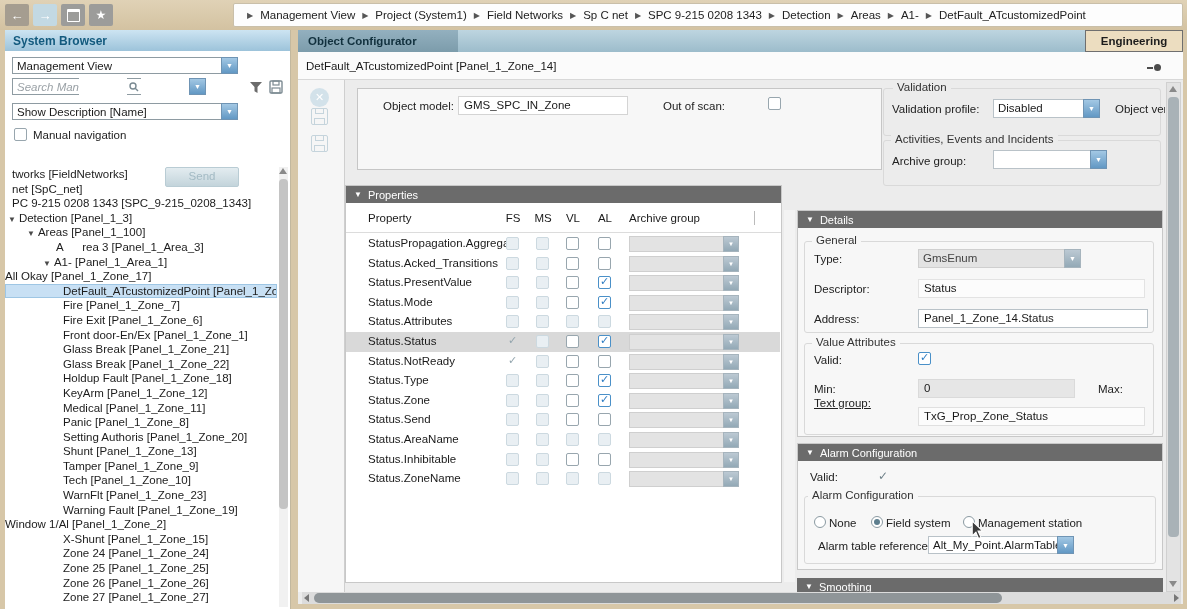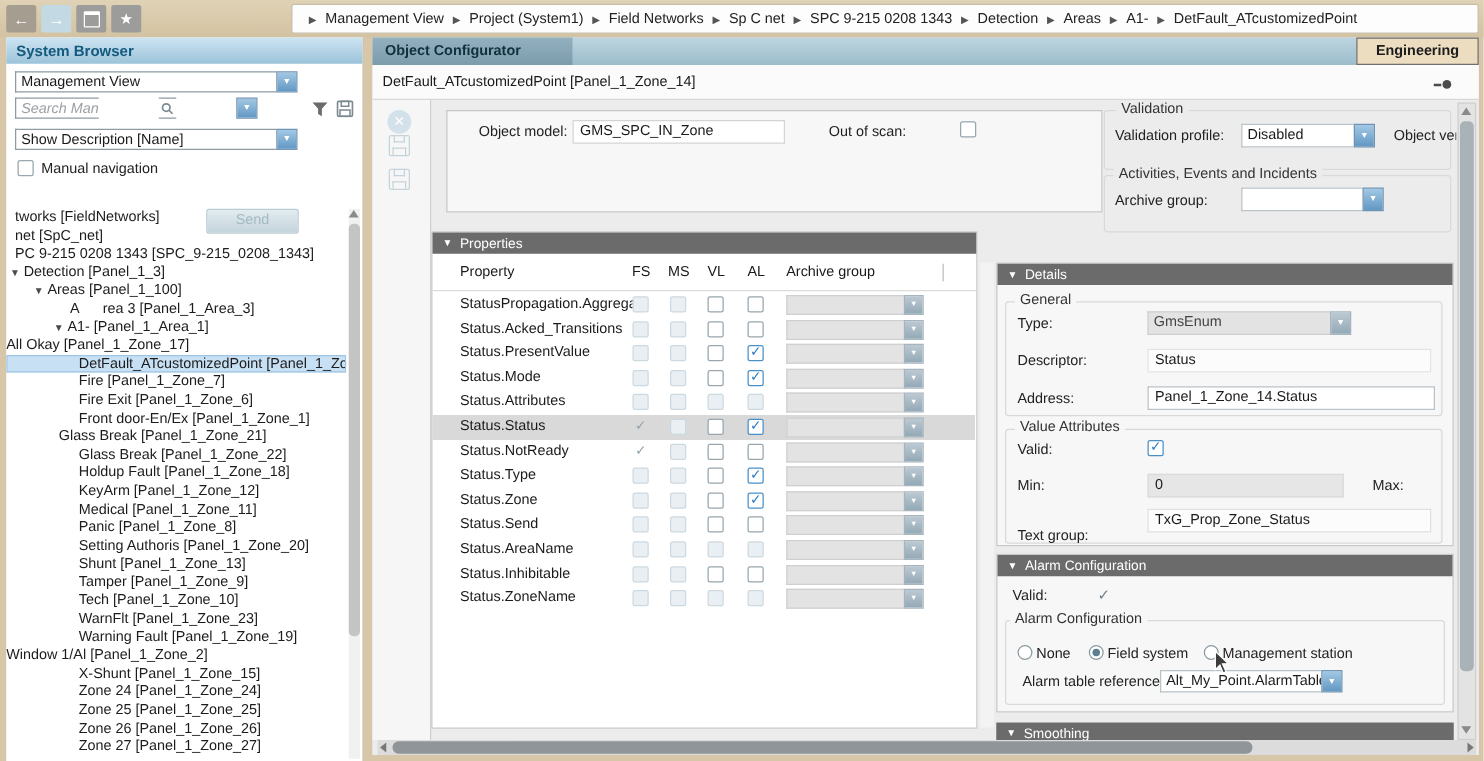--- a/index.html
+++ b/index.html
@@ -185,21 +185,21 @@
         <div class="tree-row" style="padding-left: 7px;"><span>PC 9-215 0208 1343 [SPC_9-215_0208_1343]</span></div>
         <div class="tree-row" style="padding-left: 3px;"><span class="tw">▼</span><span>Detection [Panel_1_3]</span></div>
         <div class="tree-row" style="padding-left: 22px;"><span class="tw">▼</span><span>Areas [Panel_1_100]</span></div>
         <div class="tree-row" style="padding-left: 51px;"><span>A      rea 3 [Panel_1_Area_3]</span></div>
         <div class="tree-row" style="padding-left: 38px;"><span class="tw">▼</span><span>A1- [Panel_1_Area_1]</span></div>
         <div class="tree-row" style=""><span>All Okay [Panel_1_Zone_17]</span></div>
         <div class="tree-row sel" style="padding-left: 58px;"><span>DetFault_ATcustomizedPoint [Panel_1_Zone_14]</span></div>
         <div class="tree-row" style="padding-left: 58px;"><span>Fire [Panel_1_Zone_7]</span></div>
         <div class="tree-row" style="padding-left: 58px;"><span>Fire Exit [Panel_1_Zone_6]</span></div>
         <div class="tree-row" style="padding-left: 58px;"><span>Front door-En/Ex [Panel_1_Zone_1]</span></div>
-        <div class="tree-row" style="padding-left: 42px;"><span>Glass Break [Panel_1_Zone_21]</span></div>
+        <div class="tree-row" style="padding-left: 58px;"><span>Glass Break [Panel_1_Zone_21]</span></div>
         <div class="tree-row" style="padding-left: 58px;"><span>Glass Break [Panel_1_Zone_22]</span></div>
         <div class="tree-row" style="padding-left: 58px;"><span>Holdup Fault [Panel_1_Zone_18]</span></div>
         <div class="tree-row" style="padding-left: 58px;"><span>KeyArm [Panel_1_Zone_12]</span></div>
         <div class="tree-row" style="padding-left: 58px;"><span>Medical [Panel_1_Zone_11]</span></div>
         <div class="tree-row" style="padding-left: 58px;"><span>Panic [Panel_1_Zone_8]</span></div>
         <div class="tree-row" style="padding-left: 58px;"><span>Setting Authoris [Panel_1_Zone_20]</span></div>
         <div class="tree-row" style="padding-left: 58px;"><span>Shunt [Panel_1_Zone_13]</span></div>
         <div class="tree-row" style="padding-left: 58px;"><span>Tamper [Panel_1_Zone_9]</span></div>
         <div class="tree-row" style="padding-left: 58px;"><span>Tech [Panel_1_Zone_10]</span></div>
         <div class="tree-row" style="padding-left: 58px;"><span>WarnFlt [Panel_1_Zone_23]</span></div>
@@ -443,21 +443,21 @@
         <span class="flabel" style="left:16px;top:102px;">Address:</span>
         <span class="fvalbox" style="left:120px;top:98px;width:218px;border-color:#b9c2c8;">Panel_1_Zone_14.Status</span>
 
         <div class="grp" style="left:6px;top:132px;width:348px;height:90px;"></div>
         <span class="legend" style="left:14px;top:125px;">Value Attributes</span>
         <span class="flabel" style="left:16px;top:143px;">Valid:</span>
         <span class="cb on" style="position:absolute;left:120px;top:141px;"></span>
         <span class="flabel" style="left:16px;top:172px;">Min:</span>
         <span class="fvalbox" style="left:120px;top:168px;width:145px;background:#e6e6e6;border-color:#dadada;">0</span>
         <span class="flabel" style="left:300px;top:172px;">Max:</span>
-        <span class="flabel" style="left:16px;top:212px;">Text group:</span>
+        <span class="flabel" style="left:16px;top:186px;text-decoration:underline;">Text group:</span>
         <span class="fvalbox" style="left:120px;top:196px;width:215px;border-color:#e0e0e0;background:#fcfcfc;">TxG_Prop_Zone_Status</span>
       </div>
 
       <div class="panel2" style="left:499px;top:363px;width:366px;height:127px;">
         <div class="sec-hdr">
             <span class="tw">▼</span>
             <span>Alarm Configuration</span>
           </div>
         <span class="flabel" style="left:12px;top:27px;">Valid:</span>
         <span class="chk-gray" style="position:absolute;left:80px;top:25px;">✓</span>

